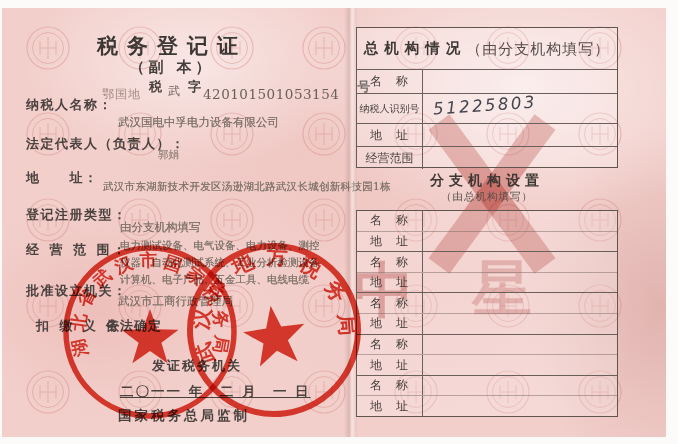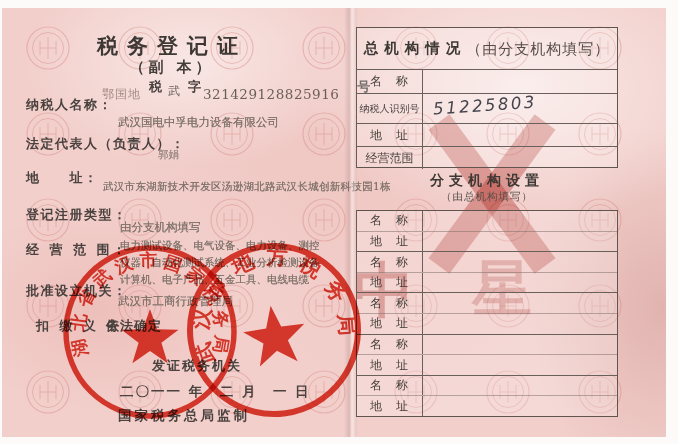--- a/index.html
+++ b/index.html
@@ -109,21 +109,21 @@
     <div class="wm-ch wm-ch2">星</div>
 
     <div class="abs title">税务登记证</div>
     <div class="abs subtitle">（副  本）</div>
 
     <div class="abs serial">
       <span class="ser-region">鄂国地</span>
       <span class="ser-a">税</span>
       <span class="ser-b">武</span>
       <span class="ser-c">字</span>
-      <span class="ser-num">321429128825916</span>
+      <span class="ser-num">420101501053154</span>
       <span class="ser-hao">号</span>
     </div>
 
     <div class="abs lab" style="left:24px; top:88px;">纳税人名称：</div>
     <div class="abs val" style="left:116px; top:107px;">武汉国电中孚电力设备有限公司</div>
 
     <div class="abs lab" style="left:24px; top:127px;">法定代表人（负责人）：</div>
     <div class="abs val small" style="left:156px; top:140px; color:#a39289;">郭娟</div>
 
     <div class="abs lab" style="left:24px; top:161px;">地　　址：</div>
@@ -137,21 +137,21 @@
     <div class="abs val small" style="left:118px; top:248px;">仪器、自动化测试系统、工业分析检测设备</div>
     <div class="abs val small" style="left:118px; top:265px;">计算机、电子产品、五金工具、电线电缆</div>
 
     <div class="abs lab" style="left:24px; top:274px;">批准设立机关：</div>
     <div class="abs val" style="left:116px; top:286px;">武汉市工商行政管理局</div>
 
     <div class="abs lab" style="left:34px; top:309px; letter-spacing:3px;">扣 缴 义 务</div>
     <div class="abs lab" style="left:104px; top:309px; letter-spacing:1px;">依法确定</div>
 
     <div class="abs lab" style="left:150px; top:349px; letter-spacing:2px;">发证税务机关</div>
-    <div class="abs lab" style="left:118px; top:375px; font-size:13.5px; letter-spacing:2px;">二〇一一 年　二 月　一 日</div>
+    <div class="abs lab" style="left:118px; top:375px; font-size:13.5px; letter-spacing:2px;text-decoration:underline;">二〇一一 年　二 月　一 日</div>
     <div class="abs lab" style="left:116px; top:399px; font-size:13.5px; letter-spacing:3px;">国家税务总局监制</div>
 
     <div class="t1">
       <div class="t1-head">
         <div class="t1-title">总机构情况</div>
         <div class="t1-sub">（由分支机构填写）</div>
       </div>
       <div class="t1-row" style="height:24px;">
         <div class="cell-lab">名　称</div>
         <div class="cell-val"></div>

